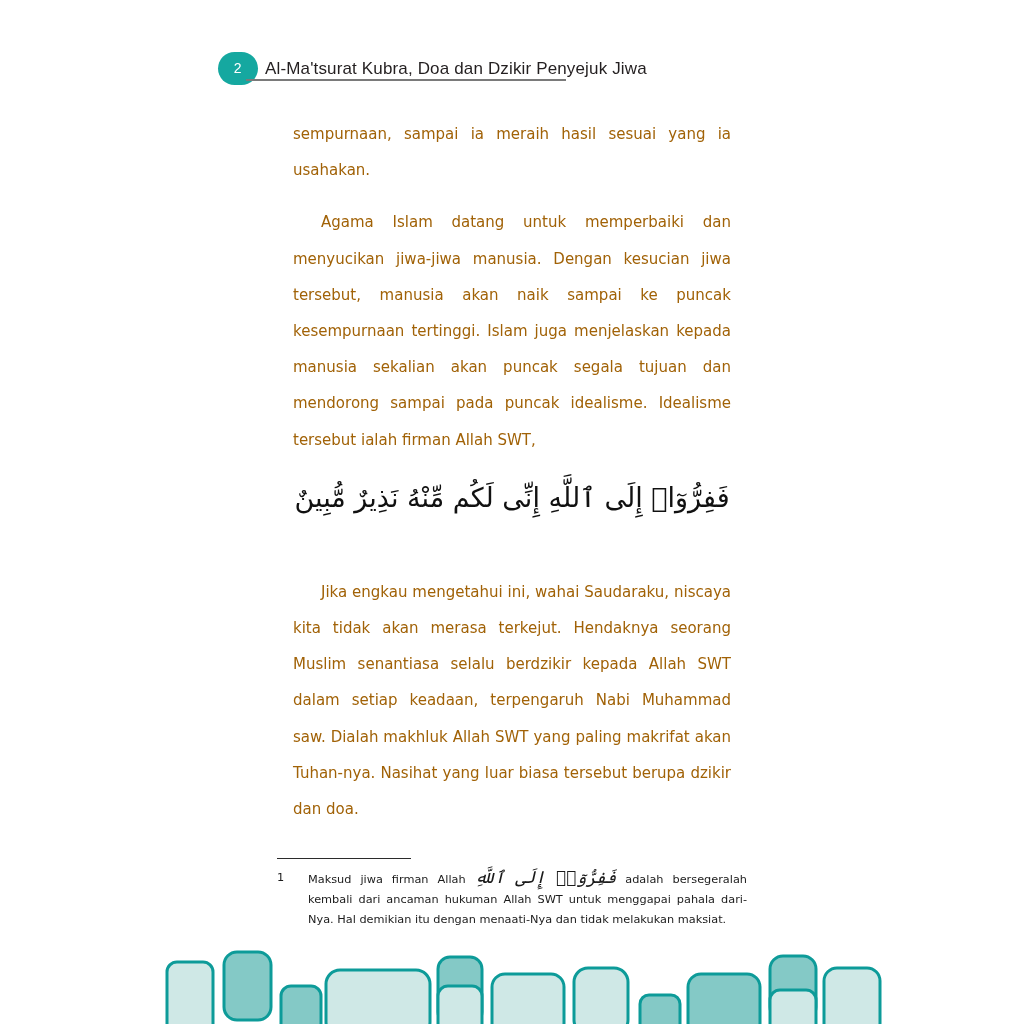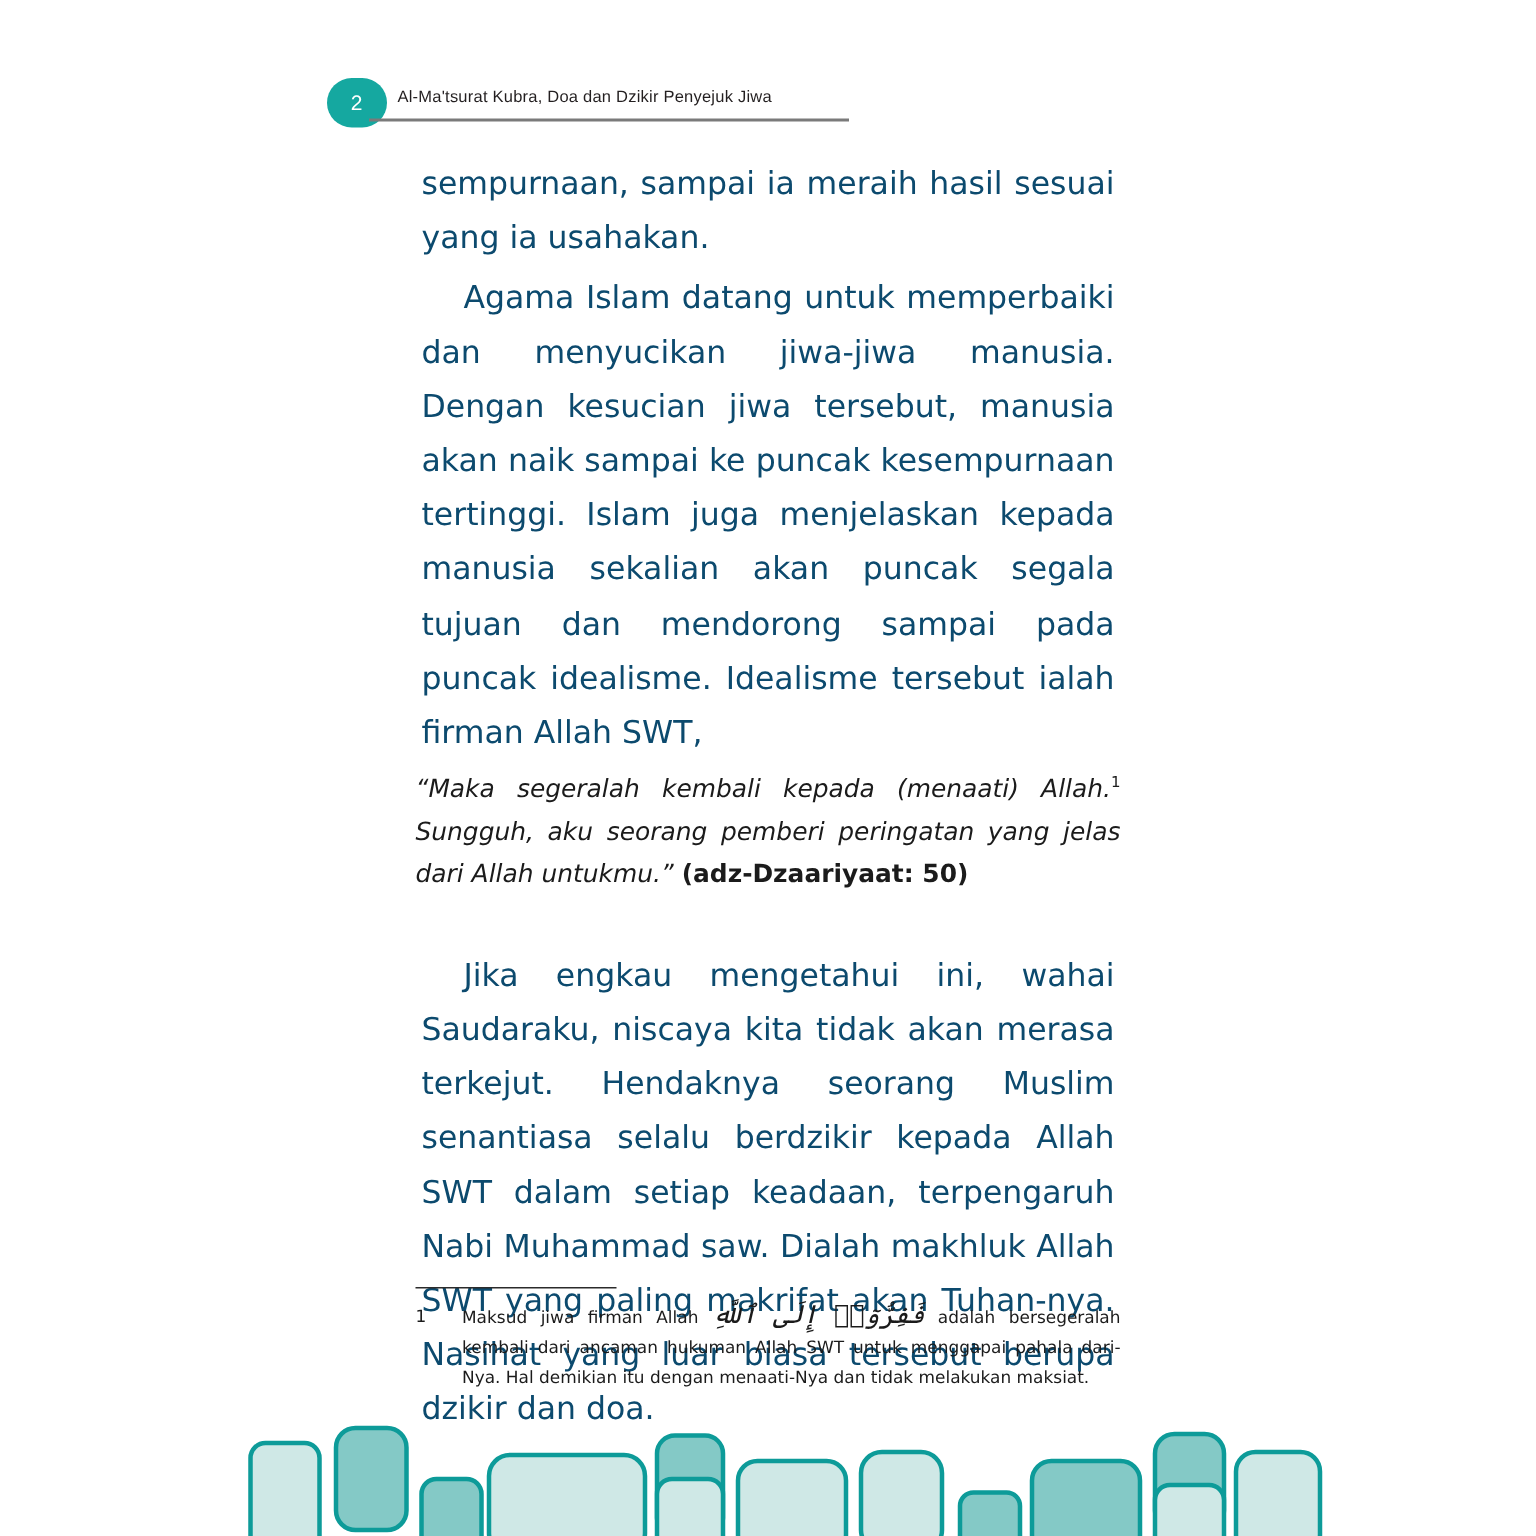--- a/index.html
+++ b/index.html
@@ -43,21 +43,21 @@
     line-height: 33px;
     text-align: center;
     font-family: "Liberation Sans", sans-serif;
     letter-spacing: 0.5px;
   }
   .header-title {
     position: absolute;
     left: 47px;
     top: 7px;
     font-family: "Liberation Sans", sans-serif;
-    font-size: 11px;
+    font-size: 17px;
     letter-spacing: 0.15px;
     color: #231f20;
     white-space: nowrap;
   }
   .header-rule {
     position: absolute;
     left: 28px;
     top: 27px;
     width: 320px;
     height: 2px;
@@ -65,27 +65,27 @@
   }
 
   
   .content {
     position: absolute;
     left: 277px;
     top: 100px;
     width: 470px;
   }
   p.body {
-    margin: 4px;
-    font-family: "DejaVu Sans", sans-serif;
-    font-size: 21px;
+    margin: 16px;
+    font-family: "DejaVu Sans", sans-serif;
+    font-size: 15px;
     line-height: 36.2px;
     text-align: justify;
     text-justify: inter-word;
-    color: #0c4a6e;
+    color: #a16207;
     hyphens: manual;
   }
   p.body.indent {
     text-indent: 28px;
   }
 
   
   .ayah {
     margin: 16px 0 6px 0;
     text-align: center;
@@ -179,24 +179,22 @@
     <div class="header-title">Al-Ma'tsurat Kubra, Doa dan Dzikir Penyejuk Jiwa</div>
     <div class="header-rule"></div>
   </div>
 
   <div class="content">
 
     <p class="body">sempurnaan, sampai ia meraih hasil sesuai yang ia usahakan.</p>
 
     <p class="body indent">Agama Islam datang untuk memperbaiki dan menyucikan jiwa-jiwa manusia. Dengan kesucian jiwa tersebut, manusia akan naik sampai ke puncak kesempurnaan tertinggi. Islam juga menjelaskan kepada manusia sekalian akan puncak segala tujuan dan mendorong sampai pada puncak idealisme. Idealisme tersebut ialah firman Allah SWT,</p>
 
-
-    <p class="translation">
-      <span>“Maka segeralah kembali kepada (menaati) Allah.</span><sup class="fn">1</sup><span> Sungguh, aku seorang pemberi peringatan yang jelas dari Allah untukmu.” </span><span class="cite">(adz-Dzaariyaat: 50)</span>
-    </p>
+    <div class="ayah">فَفِرُّوٓا۟ إِلَى ٱللَّهِ إِنِّى لَكُم مِّنْهُ نَذِيرٌ مُّبِينٌ</div>
+
 
     <div class="gap-after-quote"></div>
 
     <p class="body indent">Jika engkau mengetahui ini, wahai Saudaraku, niscaya kita tidak akan merasa terkejut. Hendaknya seorang Muslim senantiasa selalu berdzikir kepada Allah SWT dalam setiap keadaan, terpengaruh Nabi Muhammad saw. Dialah makhluk Allah SWT yang paling makrifat akan Tuhan-nya. Nasihat yang luar biasa tersebut berupa dzikir dan doa.</p>
 
   </div>
 
   <div class="footnote">
     <div class="footnote-rule"></div>
     <div class="footnote-row">

